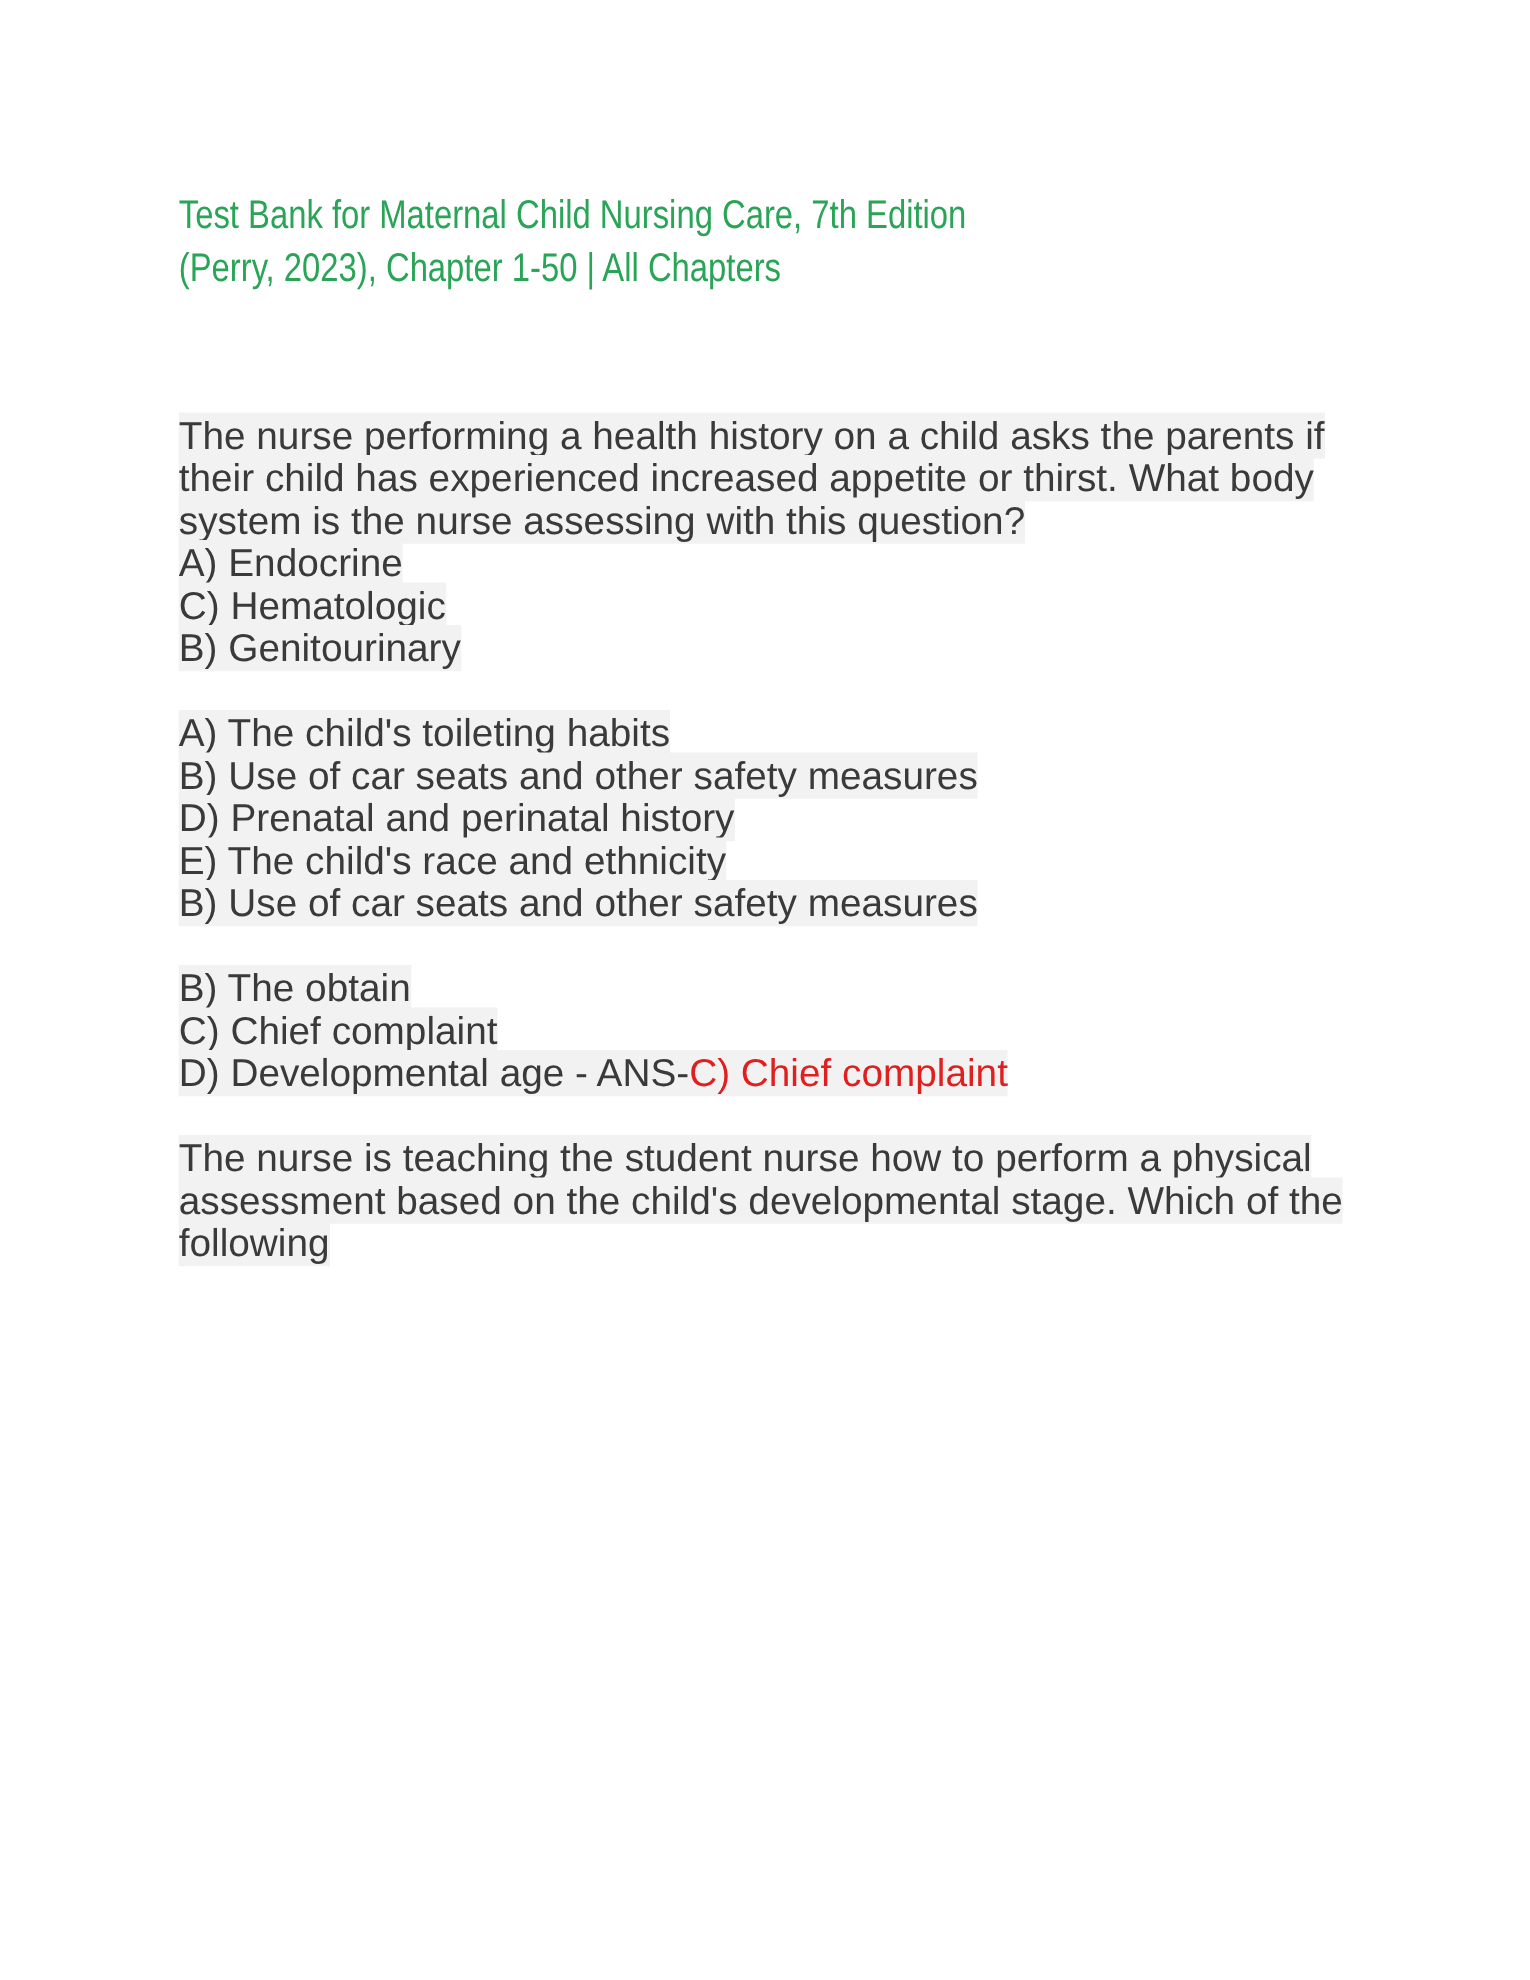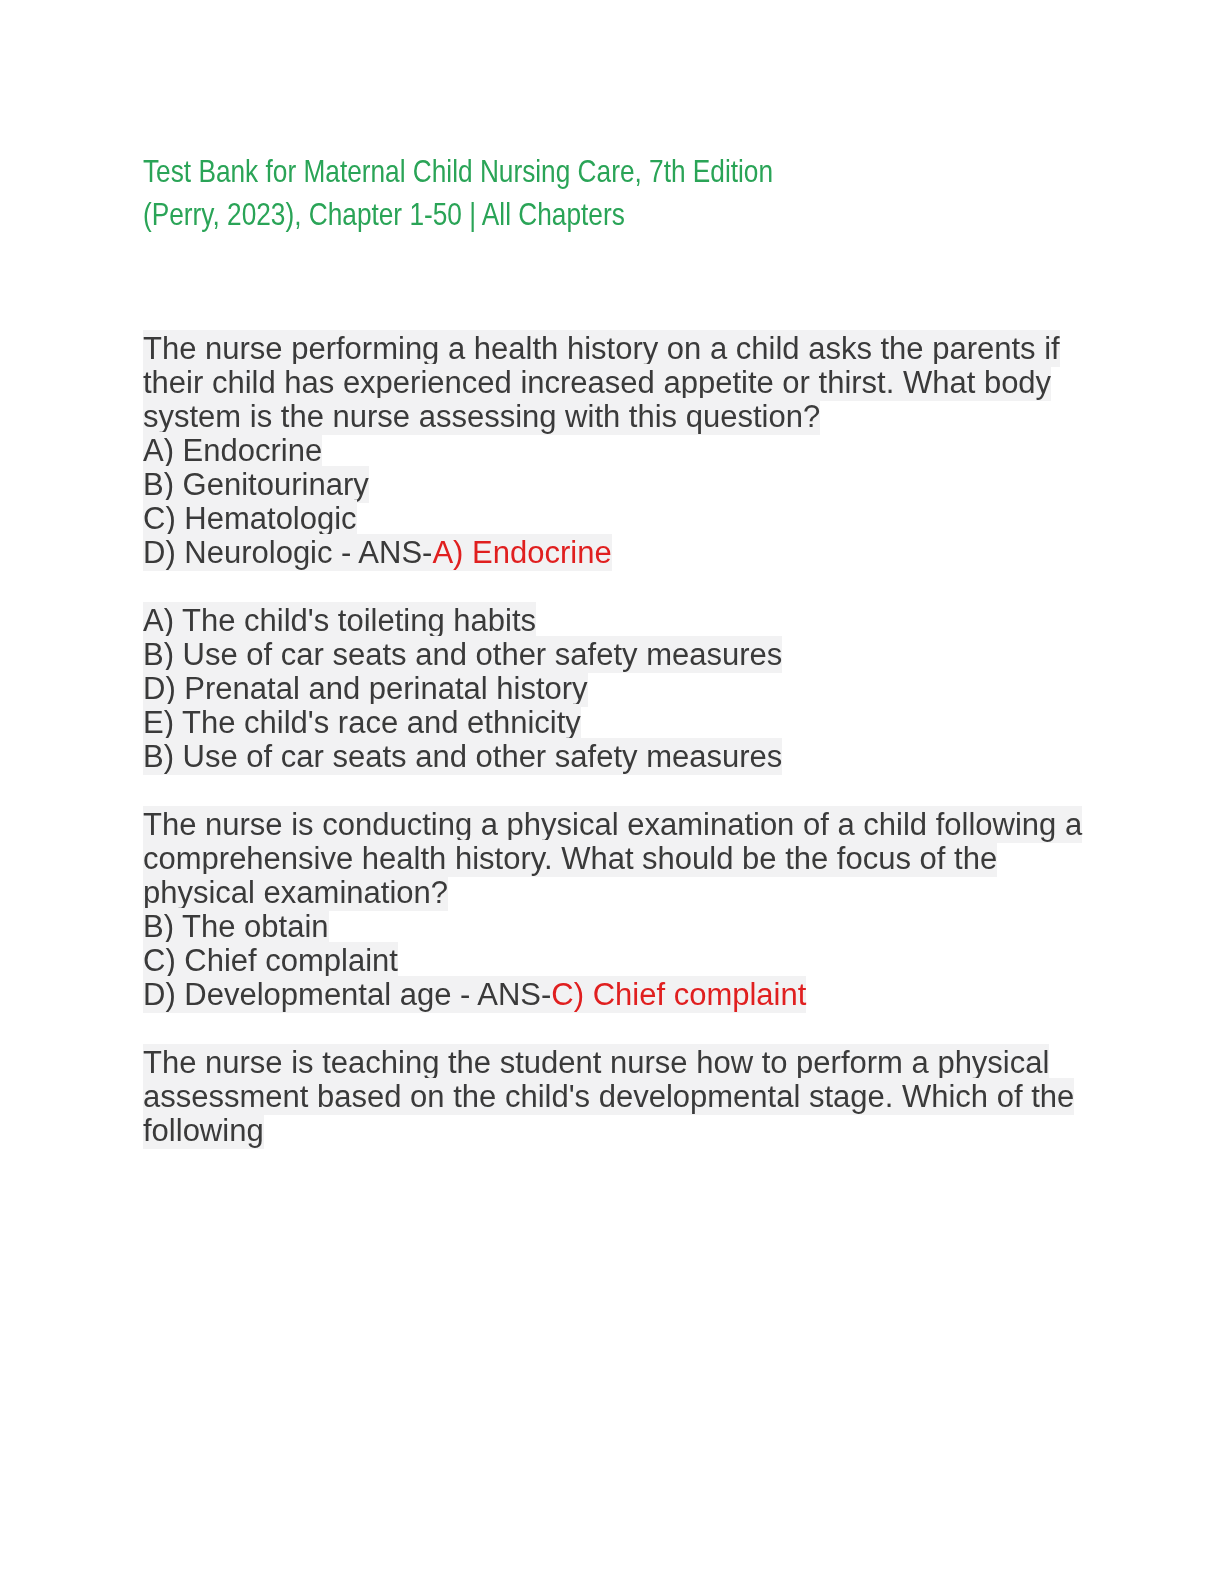--- a/index.html
+++ b/index.html
@@ -55,35 +55,33 @@
 <div class="page">
 
   <h1 class="title">
     <span class="title-line">Test Bank for Maternal Child Nursing Care, 7th Edition</span>
     <span class="title-line">(Perry, 2023), Chapter 1-50 | All Chapters</span>
   </h1>
 
   <section class="q">
     <p><span class="hl">The nurse performing a health history on a child asks the parents if their child has experienced increased appetite or thirst. What body system is the nurse assessing with this question?</span></p>
     <p><span class="hl">A) Endocrine</span></p>
+    <p><span class="hl">C) Hematologic</span></p>
     <p><span class="hl">B) Genitourinary</span></p>
-    <p><span class="hl">C) Hematologic</span></p>
-    <p><span class="hl"><span>D) Neurologic - ANS-</span><span class="ans">A) Endocrine</span></span></p>
   </section>
 
   <section class="q">
     <p><span class="hl">A) The child's toileting habits</span></p>
     <p><span class="hl">B) Use of car seats and other safety measures</span></p>
     <p><span class="hl">D) Prenatal and perinatal history</span></p>
     <p><span class="hl">E) The child's race and ethnicity</span></p>
     <p><span class="hl">B) Use of car seats and other safety measures</span></p>
   </section>
 
   <section class="q">
-    <p><span class="hl">The nurse is conducting a physical examination of a child following a comprehensive health history. What should be the focus of the physical examination?</span></p>
     <p><span class="hl">B) The obtain</span></p>
     <p><span class="hl">C) Chief complaint</span></p>
     <p><span class="hl"><span>D) Developmental age - ANS-</span><span class="ans">C) Chief complaint</span></span></p>
   </section>
 
   <section class="q">
     <p><span class="hl">The nurse is teaching the student nurse how to perform a physical assessment based on the child's developmental stage. Which of the following</span></p>
   </section>
 
 </div>

